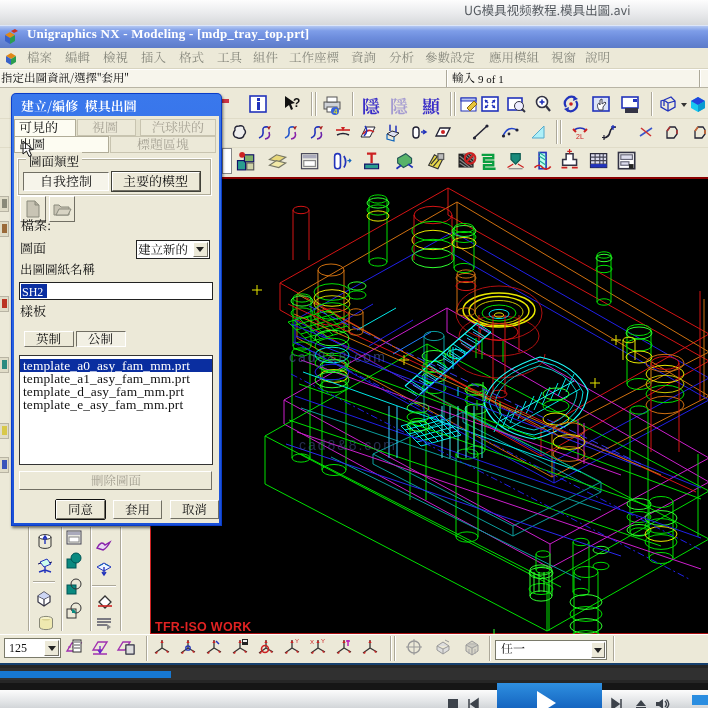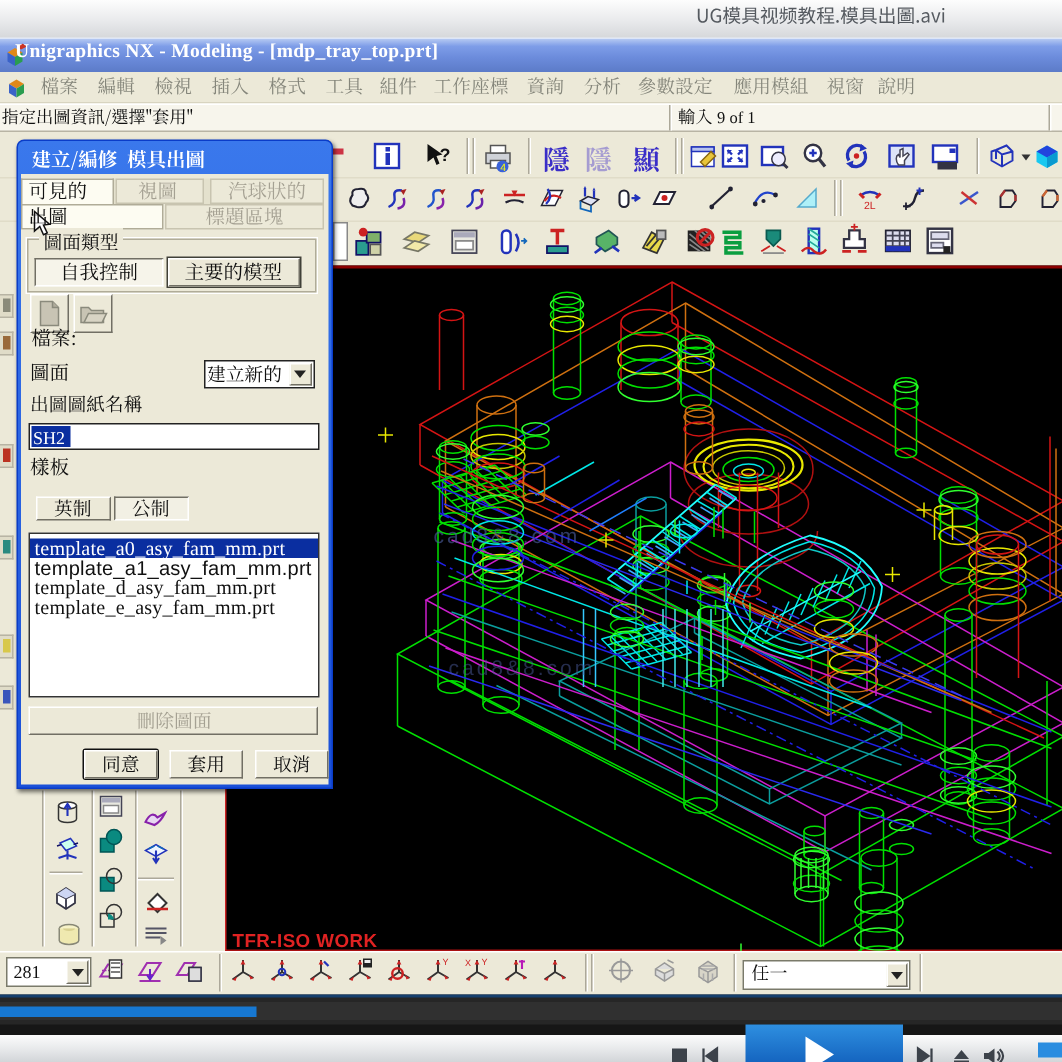--- a/index.html
+++ b/index.html
@@ -8,21 +8,21 @@
 .btnS{position:absolute;background:#ece9d8;border-top:1px solid #716f64;border-left:1px solid #716f64;border-right:1px solid #fff;border-bottom:1px solid #fff}
 </style></head><body>
 <div class="abs" style="left:0;top:0;width:708px;height:25px;background:linear-gradient(180deg,#fdfdfd,#e9eaec 55%,#d6d8db)"></div>
 <div class="abs" style="left:0;top:25px;width:708px;height:23px;background:linear-gradient(180deg,#b4c8f2 0%,#7e9de8 22%,#6c8cdc 55%,#5c7bc8 100%);border-top:1px solid #dde6f8"></div>
 <div style="position:absolute;left:3px;top:29px;"><svg width="16" height="16" viewBox="0 0 16 16">
       <path d="M2 6 L7 3 L12 6 L7 9 Z" fill="#e08818"></path>
       <path d="M2 6 L7 9 L7 15 L2 12 Z" fill="#3a62c8"></path>
       <path d="M7 9 L12 6 L12 12 L7 15 Z" fill="#2a9d50"></path>
       <path d="M8 2 L12 0 L15 2 L11 4 Z" fill="#cc3322"></path>
     </svg></div>
-<div class="abs" style="left:10px;top:26px;font-family:'Liberation Serif',serif;font-weight:bold;font-size:13px;color:#fff;letter-spacing:.2px">Unigraphics NX - Modeling - [mdp_tray_top.prt]</div>
+<div class="abs" style="left:27px;top:26px;font-family:'Liberation Serif',serif;font-weight:bold;font-size:13px;color:#fff;letter-spacing:.2px">Unigraphics NX - Modeling - [mdp_tray_top.prt]</div>
 <div class="abs" style="left:0;top:48px;width:708px;height:21px;background:#ece9d8;border-bottom:1px solid #d8d4c0"></div>
 <div style="position:absolute;left:4px;top:50px;"><svg width="16" height="16" viewBox="0 0 16 16">
       <path d="M2 6 L7 3 L12 6 L7 9 Z" fill="#e08818"></path>
       <path d="M2 6 L7 9 L7 15 L2 12 Z" fill="#3a62c8"></path>
       <path d="M7 9 L12 6 L12 12 L7 15 Z" fill="#2a9d50"></path>
     </svg></div>
 <div class="abs" style="left:0;top:69px;width:708px;height:19px;background:#f7f5ec;border-top:1px solid #fff;border-bottom:1px solid #b8b4a4"></div>
 <div class="abs sepv" style="left:446px;top:70px;height:17px"></div>
 <div class="abs sepv" style="left:699px;top:70px;height:17px"></div>
 <div class="abs" style="left:478px;top:73px;font-size:11px;color:#111;font-family:'Liberation Serif',serif">9 of 1</div>
@@ -664,21 +664,21 @@
       <line x1="403" y1="353" x2="403" y2="363" stroke="#e8e800" stroke-width="1"></line>
       <line x1="589" y1="381" x2="599" y2="381" stroke="#e8e800" stroke-width="1"></line>
       <line x1="594" y1="376" x2="594" y2="386" stroke="#e8e800" stroke-width="1"></line>
       <line x1="251" y1="288" x2="261" y2="288" stroke="#e8e800" stroke-width="1"></line>
       <line x1="256" y1="283" x2="256" y2="293" stroke="#e8e800" stroke-width="1"></line>
       <line x1="610" y1="338" x2="620" y2="338" stroke="#e8e800" stroke-width="1"></line>
       <line x1="615" y1="333" x2="615" y2="343" stroke="#e8e800" stroke-width="1"></line>
     </svg><div class="abs" style="left:4px;top:441px;font-size:12.5px;font-weight:bold;color:#e02222;letter-spacing:.3px">TFR-ISO WORK</div><div class="abs" style="left:138px;top:170px;font-size:14px;color:#4a5a9a;opacity:.65;letter-spacing:2px">cad8&amp;8.com</div><div class="abs" style="left:148px;top:258px;font-size:14px;color:#4a5a9a;opacity:.5;letter-spacing:2px">cad8&amp;8.com</div></div>
 <div class="abs" style="left:0;top:634px;width:708px;height:29px;background:#ece9d8;border-top:1px solid #fff"></div>
 <div class="abs" style="left:4px;top:638px;width:57px;height:20px;background:#fff;border:1px solid #7a7a6a"></div>
-<div class="abs" style="left:9px;top:641px;font-size:12px;color:#111;font-family:'Liberation Serif',serif">281</div>
+<div class="abs" style="left:9px;top:641px;font-size:12px;color:#111;font-family:'Liberation Serif',serif">125</div>
 <div class="btn" style="left:44px;top:640px;width:15px;height:16px"></div>
 <div class="abs" style="left:48px;top:646px;width:0;height:0;border-left:4px solid transparent;border-right:4px solid transparent;border-top:5px solid #222"></div>
 <div style="position:absolute;left:64px;top:637px;"><svg width="22" height="22" viewBox="0 0 22 22">
       <path d="M3 14 L8 6 L17 6 L12 14 Z" fill="none" stroke="#a030b0" stroke-width="1.4"></path>
       <path d="M4 10 h3 m1 0 h3 m1 0 h3" stroke="#a030b0"></path>
       <rect x="9" y="3" width="8" height="12" fill="#fff" stroke="#333"></rect>
       <path d="M10 5 h6 M10 8 h6 M10 11 h6" stroke="#555"></path>
     </svg></div>
 <div style="position:absolute;left:90px;top:637px;"><svg width="22" height="22" viewBox="0 0 22 22">
       <path d="M3 13 L8 5 L17 5 L12 13 Z M3 17 L17 17" fill="none" stroke="#a030b0" stroke-width="1.4"></path>
@@ -825,21 +825,21 @@
 <div class="btn" style="left:193px;top:242px;width:15px;height:15px"></div>
 <div class="abs" style="left:196px;top:247px;width:0;height:0;border-left:4px solid transparent;border-right:4px solid transparent;border-top:5px solid #222"></div>
 <div class="abs" style="left:19px;top:282px;width:194px;height:18px;background:#fff;border:1px solid #222"></div>
 <div class="abs" style="left:21px;top:284px;width:26px;height:14px;background:#0a2ea0"></div>
 <div class="abs" style="left:22px;top:285px;font-size:12px;color:#fff;font-family:'Liberation Serif',serif">SH2</div>
 <div class="btn" style="left:24px;top:331px;width:50px;height:16px"></div>
 <div class="btnS" style="left:76px;top:331px;width:50px;height:16px;background:#f2f0e4"></div>
 <div class="abs" style="left:19px;top:355px;width:194px;height:110px;background:#fff;border:1px solid #333"></div>
 <div class="abs" style="left:20px;top:359px;width:192px;height:13px;background:#0a2ea0"></div>
 <div class="abs" style="left:23px;top:358px;font-size:13.4px;letter-spacing:.15px;color:#fff;font-family:'Liberation Serif',serif;white-space:nowrap">template_a0_asy_fam_mm.prt</div>
-<div class="abs" style="left:23px;top:371px;font-size:13.4px;letter-spacing:.15px;color:#111;font-family:Liberation Sans, sans-serif;white-space:nowrap">template_a1_asy_fam_mm.prt</div>
+<div class="abs" style="left:23px;top:371px;font-size:13.4px;letter-spacing:.15px;color:#111;font-family:Liberation Serif, serif;white-space:nowrap">template_a1_asy_fam_mm.prt</div>
 <div class="abs" style="left:23px;top:384px;font-size:13.4px;letter-spacing:.15px;color:#111;font-family:'Liberation Serif',serif;white-space:nowrap">template_d_asy_fam_mm.prt</div>
 <div class="abs" style="left:23px;top:397px;font-size:13.4px;letter-spacing:.15px;color:#111;font-family:'Liberation Serif',serif;white-space:nowrap">template_e_asy_fam_mm.prt</div>
 <div class="btn" style="left:19px;top:471px;width:193px;height:19px"></div>
 <div class="abs" style="left:55px;top:499px;width:51px;height:21px;border:1px solid #111;border-radius:2px"></div>
 <div class="btn" style="left:56px;top:500px;width:49px;height:19px"></div>
 <div class="btn" style="left:113px;top:500px;width:49px;height:19px"></div>
 <div class="btn" style="left:170px;top:500px;width:49px;height:19px"></div>
 <div style="position:absolute;left:21px;top:140px;"><svg width="14" height="18" viewBox="0 0 14 18">
       <path d="M2 1 L2 14 L5.5 11 L8 16.5 L10.5 15.3 L8 10 L12 9.5 Z" fill="#fff" stroke="#111" stroke-width="1"></path>
     </svg></div>

